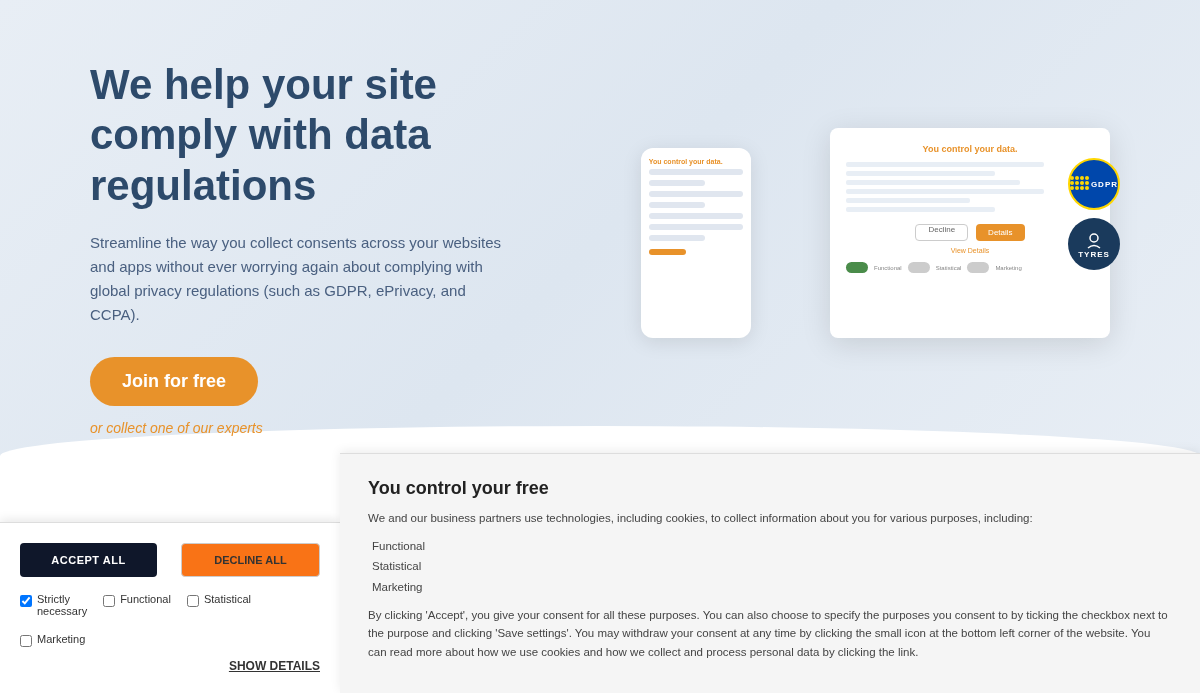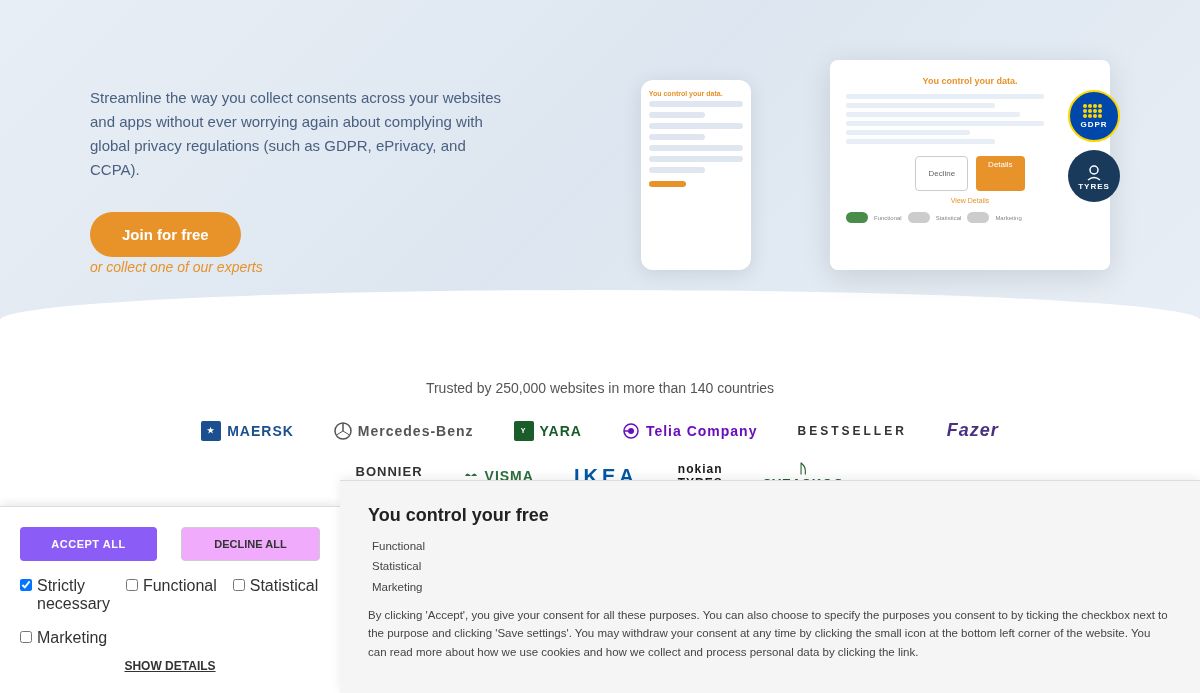--- a/index.html
+++ b/index.html
@@ -63,25 +63,25 @@
       margin-bottom: 30px;
       max-width: 420px;
     }
 
     .btn-join {
       background: #e8922a;
       color: white;
       border: none;
       border-radius: 30px;
       padding: 14px 32px;
-      font-size: 15px;
+      font-size: 18px;
       font-weight: 600;
       cursor: pointer;
       display: inline-block;
-      margin-bottom: 2px;
+      margin-bottom: 14px;
     }
 
     .contact-link {
       display: block;
       color: #e8922a;
       font-size: 14px;
       text-decoration: none;
       font-style: italic;
     }
 
@@ -159,21 +159,21 @@
       display: flex;
       gap: 8px;
       margin-top: 12px;
       justify-content: center;
     }
 
     .mock-btn-decline {
       border: 1px solid #ccc;
       background: white;
       border-radius: 4px;
-      padding: 12px 12px;
+      padding: 0 12px;
       font-size: 8px;
       color: #666;
     }
 
     .mock-btn-accept {
       background: #e8922a;
       border: none;
       border-radius: 4px;
       padding: 4px 12px;
       font-size: 8px;
@@ -230,21 +230,21 @@
       background: #0047ab;
       border-radius: 50%;
       display: flex;
       align-items: center;
       justify-content: center;
       color: white;
       font-size: 7px;
       font-weight: 700;
       text-align: center;
       border: 2px solid #ffd700;
-      flex-direction: column;
+      flex-direction: row;
     }
 
     .ccpa-badge {
       width: 52px;
       height: 52px;
       background: #1a3a5c;
       border-radius: 50%;
       display: flex;
       align-items: center;
       justify-content: center;
@@ -337,34 +337,34 @@
       min-height: 160px;
     }
 
     .consent-buttons {
       display: flex;
       gap: 12px;
       margin-bottom: 16px;
     }
 
     .btn-accept-all {
-      background: #8b5cf6;
+      background: #0f172a;
       color: white;
       border: none;
       border-radius: 4px;
       padding: 10px 18px;
       font-size: 11px;
       font-weight: 700;
       letter-spacing: 0.5px;
       cursor: pointer;
       flex: 1;
     }
 
     .btn-decline-all {
-      background: #f0abfc;
+      background: #f97316;
       color: #333;
       border: 1px solid #ccc;
       border-radius: 4px;
       padding: 10px 18px;
       font-size: 11px;
       font-weight: 600;
       cursor: pointer;
       flex: 1;
       margin-left: 12px;
     }
@@ -384,26 +384,26 @@
       color: #333;
     }
 
     .consent-check-item input[type="checkbox"] {
       width: 12px;
       height: 12px;
       margin-top: 2px;
     }
 
     .consent-check-label {
-      font-size: 16px;
+      font-size: 11px;
       color: #333;
     }
 
     .show-details {
-      text-align: center;
+      text-align: right;
       font-size: 12px;
       font-weight: 700;
       color: #333;
       text-decoration: underline;
       cursor: pointer;
       margin-top: 8px;
     }
 
     .consent-right {
       background: #f5f5f5;
@@ -435,20 +435,21 @@
       margin-bottom: 8px;
       margin-left: 4px;
     }
   </style>
 </head>
 <body>
 
 <div class="hero-section">
   <div class="hero-inner">
     <div class="hero-text">
+      <h1 class="hero-title">We help your site comply with data regulations</h1>
       <p class="hero-subtitle">Streamline the way you collect consents across your websites and apps without ever worrying again about complying with global privacy regulations (such as GDPR, ePrivacy, and CCPA).</p>
       <button class="btn-join">Join for free</button>
       <a class="contact-link" href="#">or collect one of our experts</a>
     </div>
 
     <div class="hero-visual">
 
       <div class="mock-phone">
         <div class="mock-phone-title">You control your data.</div>
         <div class="mock-phone-bar"></div>
@@ -597,20 +598,21 @@
         <input type="checkbox" style="">
         <span class="consent-check-label">Marketing</span>
       </label>
     </div>
 
     <div class="show-details">SHOW DETAILS</div>
   </div>
 
   <div class="consent-right">
     <h2 class="consent-right-title">You control your free</h2>
+    <p class="consent-right-text">We and our business partners use technologies, including cookies, to collect information about you for various purposes, including:</p>
     <div class="consent-right-list">
       <div>Functional</div>
       <div>Statistical</div>
       <div>Marketing</div>
     </div>
     <p class="consent-right-text">By clicking 'Accept', you give your consent for all these purposes. You can also choose to specify the purposes you consent to by ticking the checkbox next to the purpose and clicking 'Save settings'. You may withdraw your consent at any time by clicking the small icon at the bottom left corner of the website. You can read more about how we use cookies and how we collect and process personal data by clicking the link.</p>
   </div>
 </div>
 
 </body></html>

